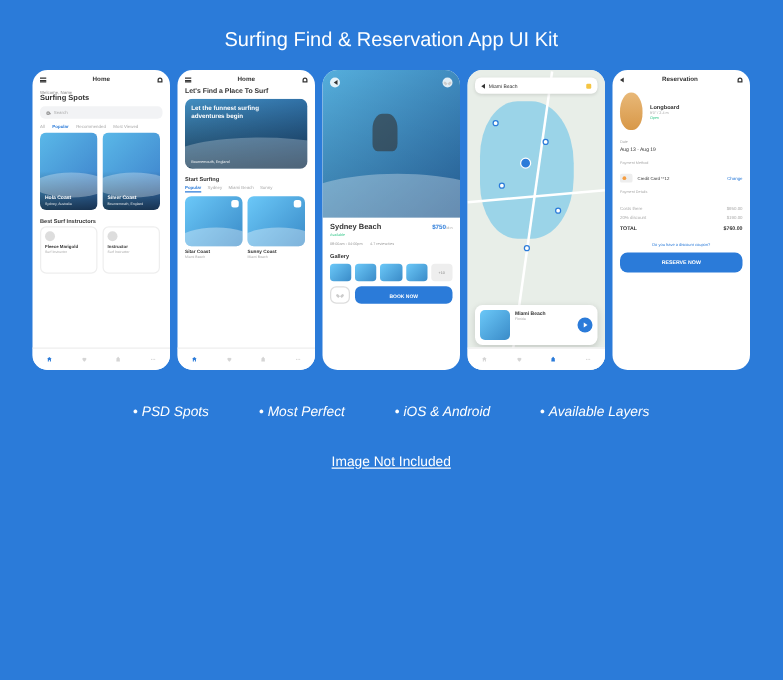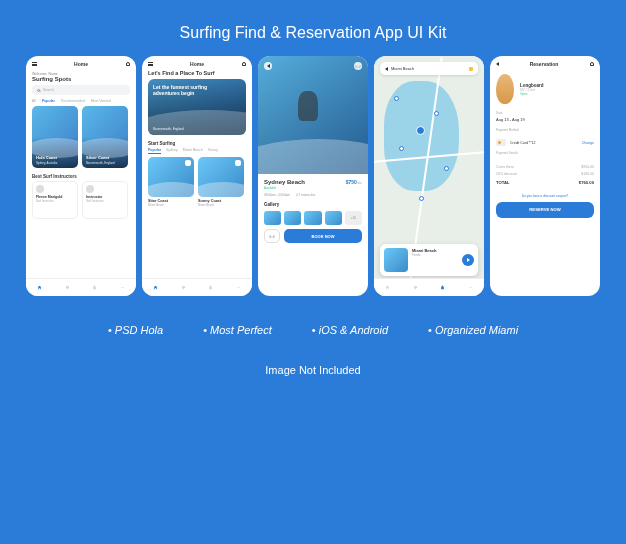--- a/index.html
+++ b/index.html
@@ -148,21 +148,21 @@
 .s5-row.total { font-weight:700; font-size:4.2px; padding-top:3px; }
 .s5-coupon { text-align:center; font-size:3.2px; color:#2B7BD9; padding:4px 0; }
 .s5-btn { margin:0 6px; height:16px; border-radius:6px; background:#2B7BD9; color:#fff; display:flex; align-items:center; justify-content:center; font-size:4.2px; font-weight:600; }
 
 .features {
   display:flex; justify-content:center; gap:40px;
   color:#fff; font-size:11px; font-style:italic;
   padding:28px 0 10px;
 }
 .features .dot::before { content:'• '; font-style:normal; }
-.footer-note { text-align:center; color:#fff; font-size:11px; padding:18px 0; }
+.footer-note { text-align:center; color:#fff; font-size:11px; padding:18px 0;text-decoration:underline; }
 
 .heart-ic { width:4px; height:4px; position:relative; }
 .heart-ic::before, .heart-ic::after { content:''; position:absolute; width:2px; height:3px; background:#ccc; border-radius:2px 2px 0 0; top:0; }
 .heart-ic::before { left:0.2px; transform:rotate(-45deg); transform-origin:100% 100%; }
 .heart-ic::after { left:1.8px; transform:rotate(45deg); transform-origin:0 100%; }
 </style>
 </head>
 <body>
 
 <div class="banner-title">Surfing Find &amp; Reservation App UI Kit</div>
@@ -422,19 +422,19 @@
         <span>$760.00</span>
       </div>
     </div>
     <div class="s5-coupon">Do you have a discount coupon?</div>
     <div class="s5-btn">RESERVE NOW</div>
   </div>
 
 </div>
 
 <div class="features">
-  <span class="dot">PSD Hola</span>
+  <span class="dot">PSD Spots</span>
   <span class="dot">Most Perfect</span>
   <span class="dot">iOS &amp; Android</span>
-  <span class="dot">Organized Miami</span>
+  <span class="dot">Available Layers</span>
 </div>
 
 <div class="footer-note">Image Not Included</div>
 
 </body></html>

